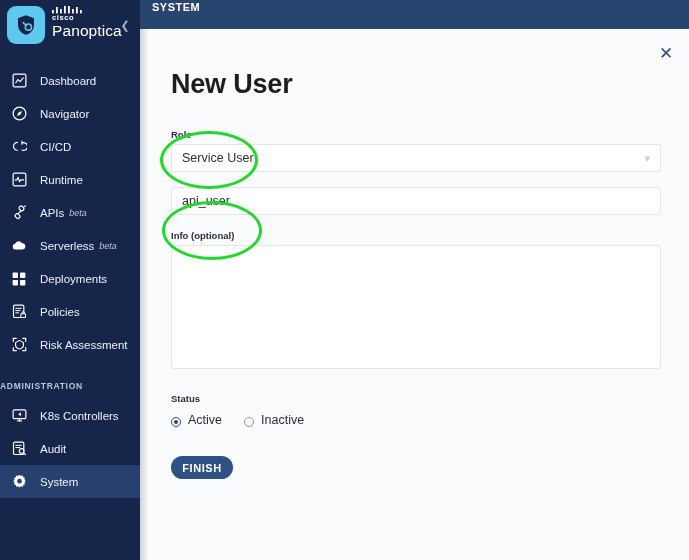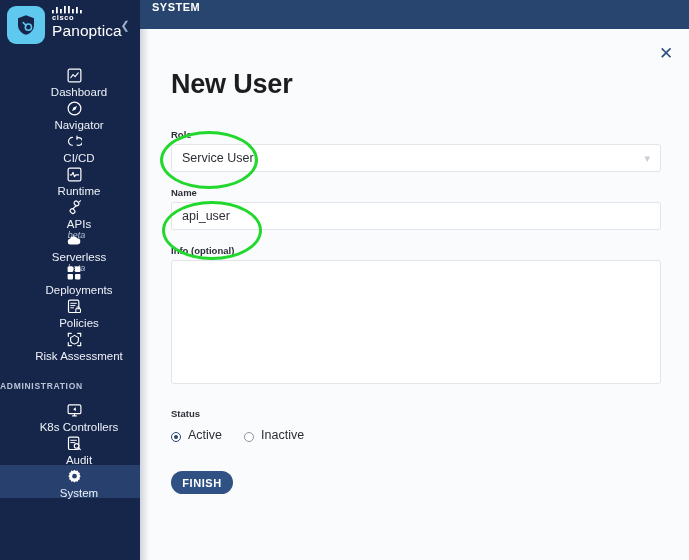--- a/index.html
+++ b/index.html
@@ -85,21 +85,20 @@
     margin-top: 4px;
   }
   .nav-item {
     position: relative;
     height: 33px;
     display: flex;
     align-items: center;
     padding-left: 8px;
     box-sizing: border-box;
     cursor: pointer;
-    flex-direction: column;
   }
   .nav-item.active {
     background: #27406e;
   }
   .nav-ico {
     width: 22px;
     height: 22px;
     flex: 0 0 22px;
     display: flex;
     align-items: center;
@@ -510,21 +509,20 @@
 
       <div class="field">
         <label class="field-label">Role</label>
         <div class="ctrl">
           <span>Service User</span>
           <span class="chev">▾</span>
         </div>
       </div>
 
       <div class="field">
-        <label class="field-label">Name</label>
         <input class="ctrl-input" type="text" value="api_user" style="">
       </div>
 
       <div class="field">
         <label class="field-label">Info (optional)</label>
         <textarea class="ctrl-area" placeholder="" style=""></textarea>
       </div>
 
       <div class="status-block">
         <label class="field-label">Status</label>

